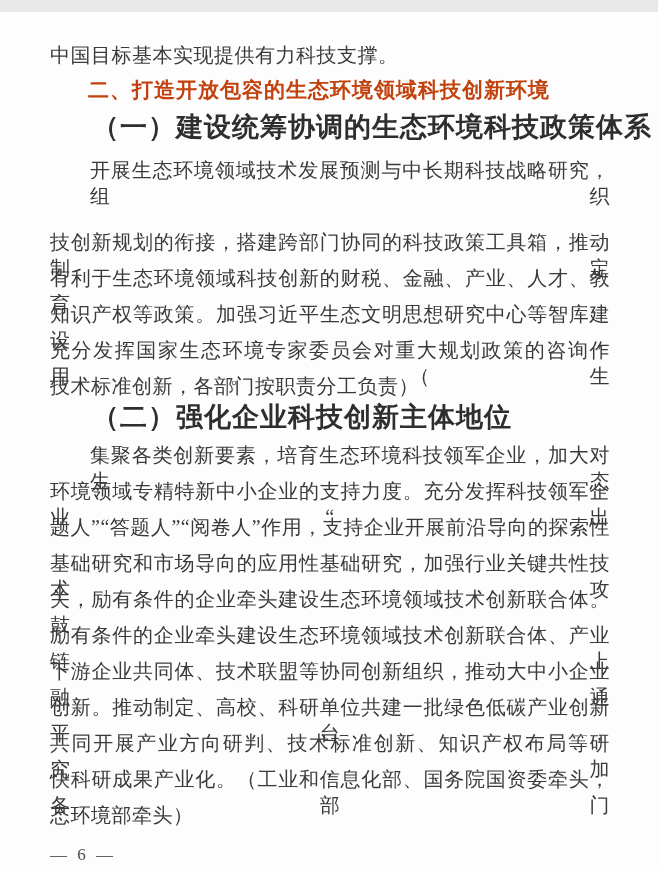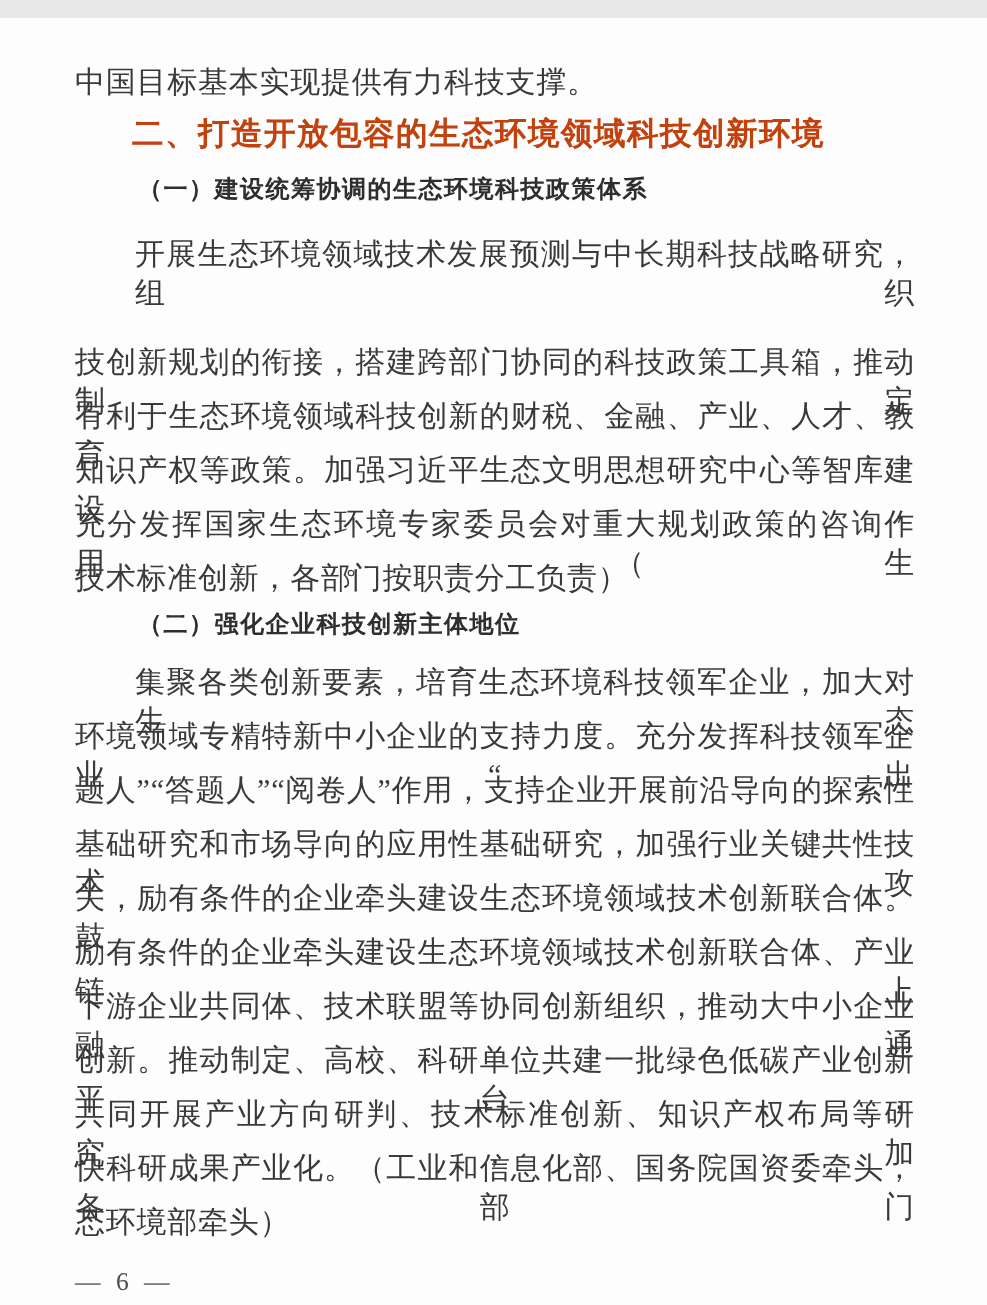--- a/index.html
+++ b/index.html
@@ -50,21 +50,21 @@
     font-family: "Liberation Sans", "DejaVu Sans", sans-serif;
     font-weight: bold;
     font-size: 21px;
     color: #c2410c;
     letter-spacing: 1px;
   }
   .h-sub {
     left: 92px;
     font-family: "Liberation Serif", "DejaVu Serif", serif;
     font-weight: bold;
-    font-size: 16px;
+    font-size: 27px;
     color: #2e2e2e;
     letter-spacing: 1px;
   }
   .footer-num {
     left: 50px;
     font-size: 17px;
     color: #4a4a4a;
     letter-spacing: 3px;
   }
 </style>

